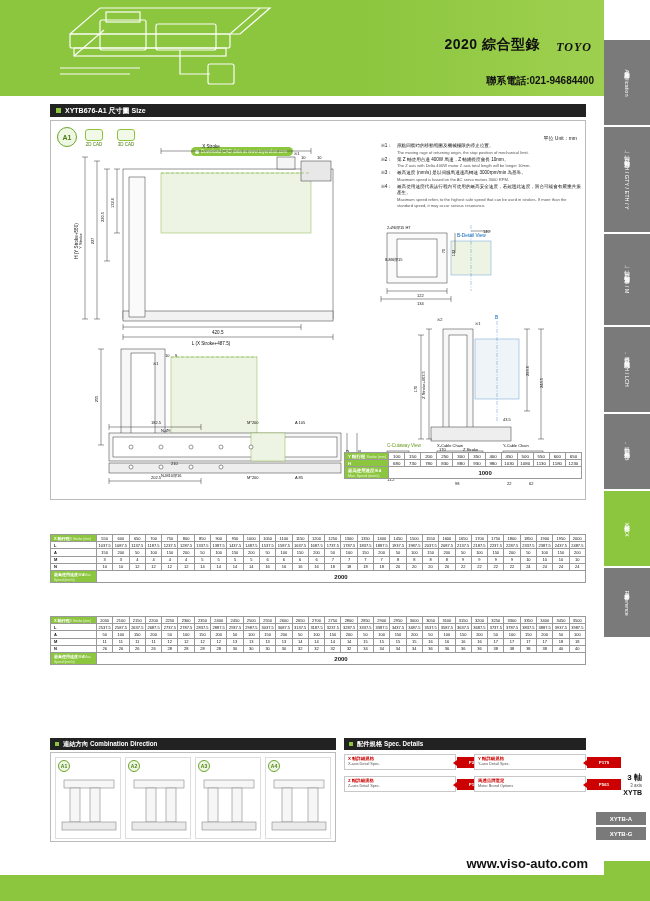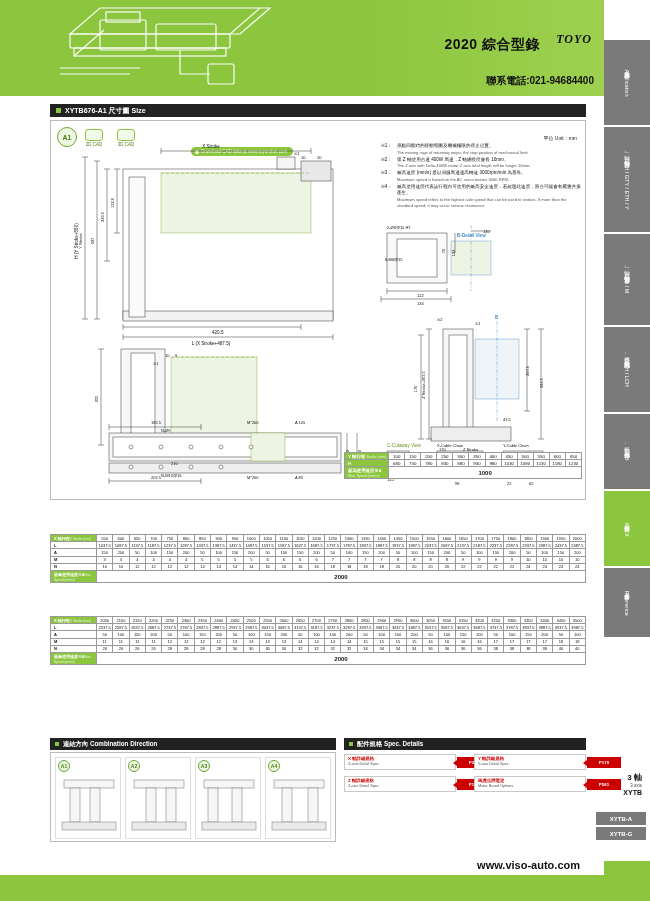--- a/index.html
+++ b/index.html
@@ -27,21 +27,21 @@
   .hdr-art {
     position:absolute; left:60px; top:4px; width:260px; height:92px;
   }
   .hdr-art svg { display:block; }
   .catalog-title {
     position:absolute; right:64px; top:36px;
     font-size:14px; font-weight:bold; color:#111;
     letter-spacing:0.5px;
   }
   .toyo-logo {
-    position:absolute; right:12px; top:32px;
+    position:absolute; right:12px; top:40px;
     font-size:12px; font-weight:bold; font-style:italic;
     color:#111; font-family:"Liberation Serif", serif;
     letter-spacing:1px;
   }
   .phone-line {
     position:absolute; right:56px; top:74px;
     font-size:10px; font-weight:bold; color:#111;
   }
 
   
@@ -201,21 +201,21 @@
   .mini-tab {
     position:absolute; right:4px; width:50px; height:14px; background:#7a7a7a;
     color:#fff; font-size:6px; font-weight:bold;
     display:flex; align-items:center; justify-content:center; border-bottom:1px solid #fff;
   }
 
   .footer-green {
     position:absolute; left:0; bottom:0; width:604px; height:26px; background:#8cc63f;
   }
   .footer-url {
-    position:absolute; right:70px; bottom:30px; font-size:11px; font-weight:bold; color:#111;
+    position:absolute; right:62px; bottom:30px; font-size:13px; font-weight:bold; color:#111;
   }
   .footer-corner {
     position:absolute; right:0; bottom:0; width:46px; height:40px; background:#8cc63f;
   }
 </style>
 </head>
 <body>
 
 <div class="page">
 

